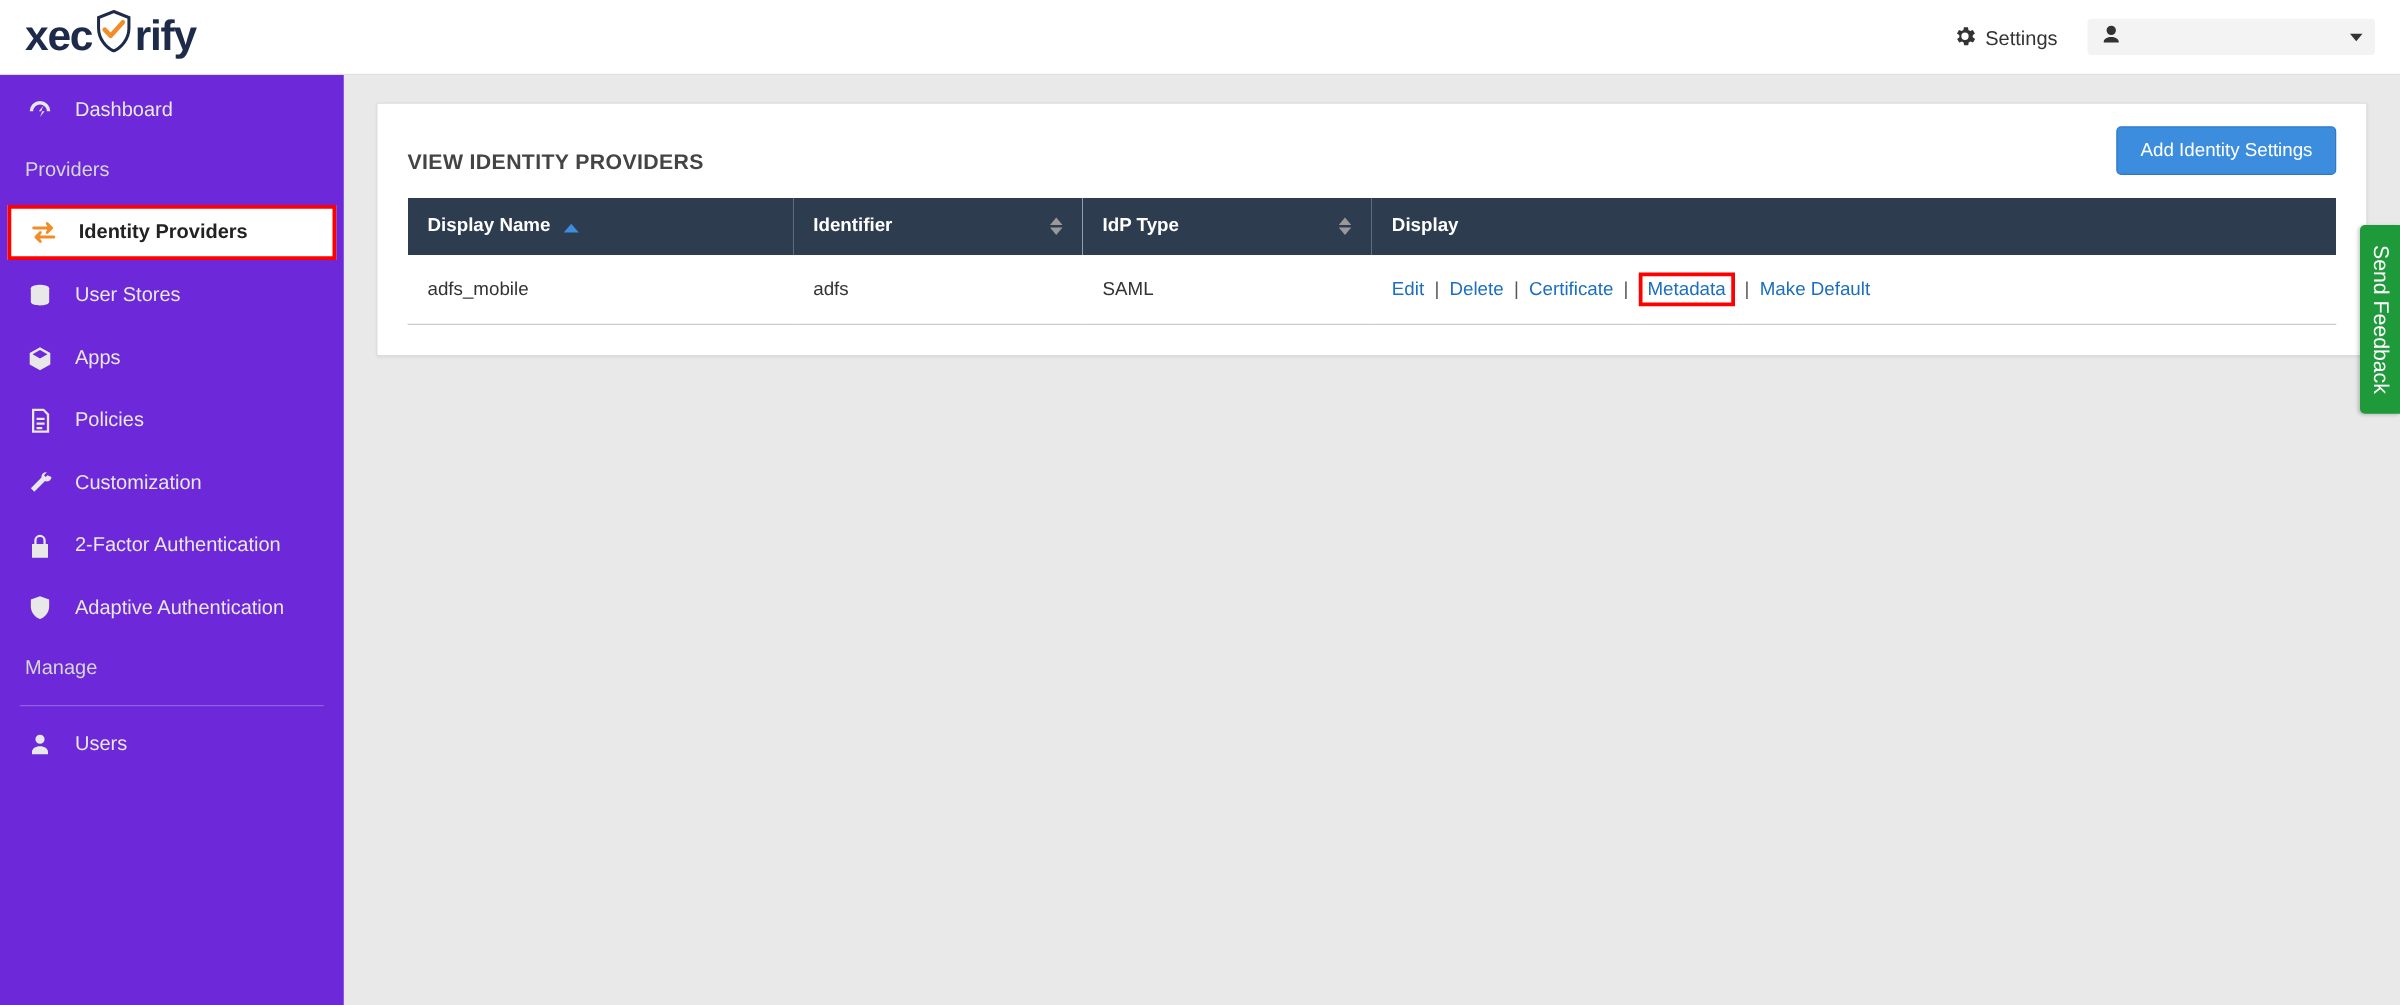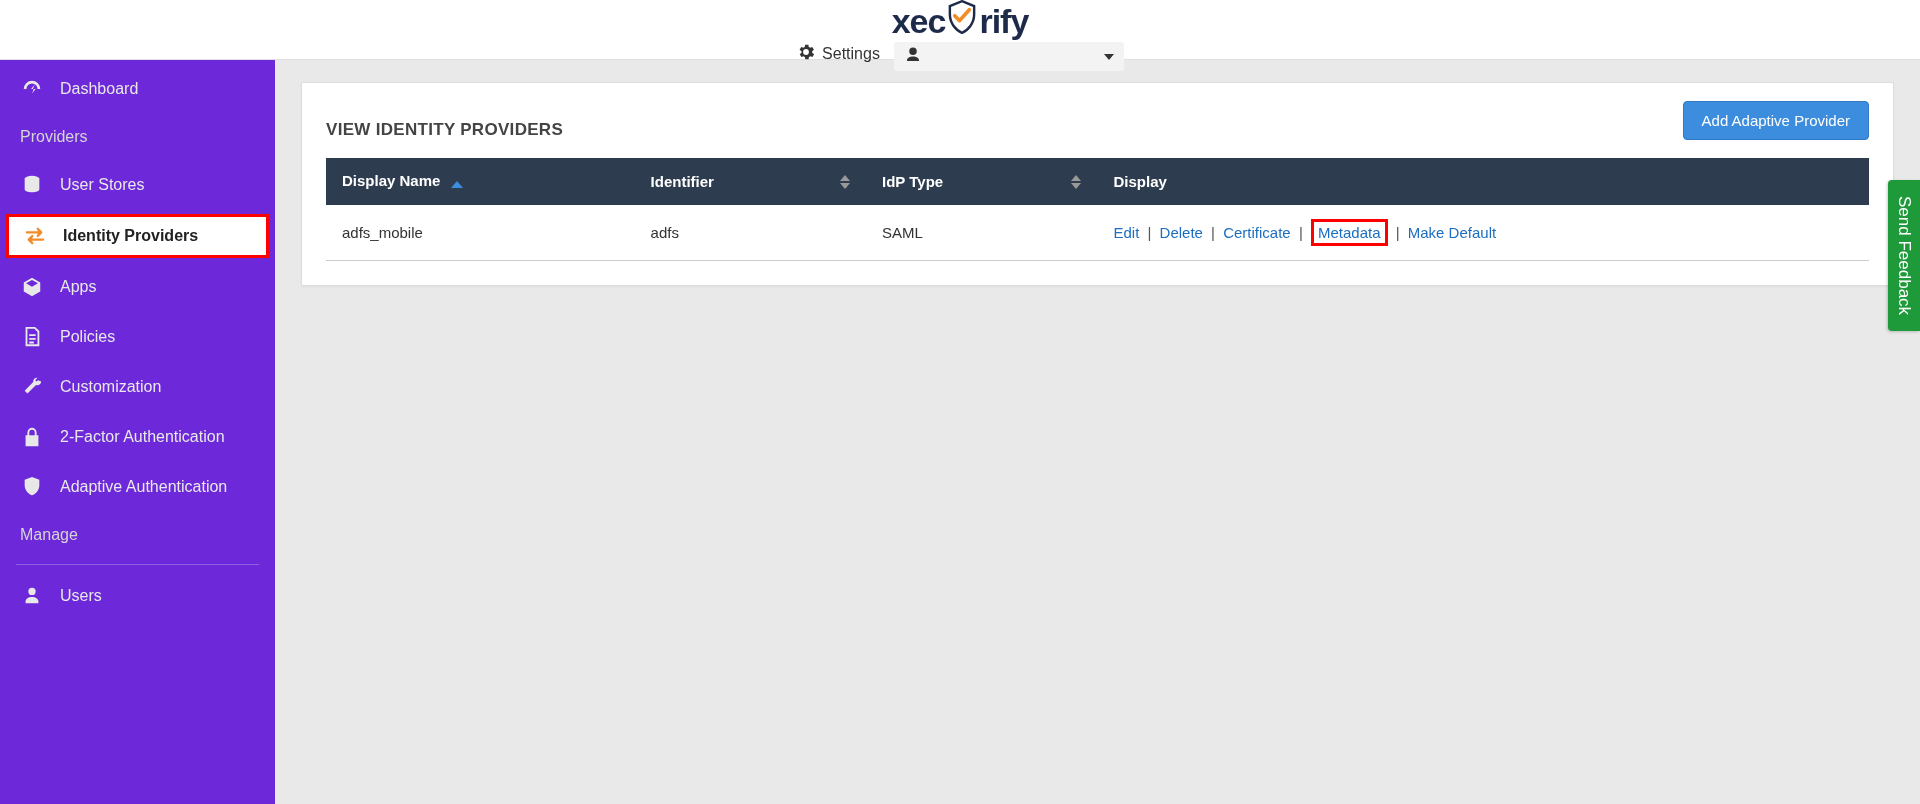--- a/index.html
+++ b/index.html
@@ -1,22 +1,22 @@
 <!DOCTYPE html>
 <html><head>
   <meta charset="utf-8">
   <style>
     * { box-sizing: border-box; margin: 0; padding: 0; }
     body { font-family: Arial, Helvetica, sans-serif; background: #e9e9e9; width: 1920px; height: 804px; overflow: hidden; font-size: 14px; }
     
-    .topbar { height: 60px; background: #fff; border-bottom: 1px solid #e0e0e0; display: flex; align-items: center; justify-content: space-between; padding: 0 20px; position: relative; z-index: 10; flex-direction: column; }
+    .topbar { height: 60px; background: #fff; border-bottom: 1px solid #e0e0e0; display: flex; align-items: center; justify-content: space-between; padding: 16px 20px; position: relative; z-index: 10; }
     .logo { display: flex; align-items: center; }
     .logo-text { font-size: 34px; font-weight: 700; color: #1e2a4a; letter-spacing: -1px; display: flex; align-items: center; }
     .logo-shield { display: inline-block; vertical-align: middle; margin: 0 2px; }
-    .topbar-right { display: flex; align-items: flex-start; gap: 14px; }
+    .topbar-right { display: flex; align-items: flex-end; gap: 24px; }
     .settings-link { display: flex; align-items: center; gap: 6px; color: #333; cursor: pointer; font-size: 16px; }
     .user-badge { display: flex; align-items: center; gap: 6px; background: #f3f3f3; border-radius: 3px; padding: 4px 10px; cursor: pointer; min-width: 230px; }
     .user-name { color: #444; font-size: 15px; flex:1; }
     .caret-down { width: 0; height: 0; border-left: 5px solid transparent; border-right: 5px solid transparent; border-top: 6px solid #333; }
 
     .app-body { display: flex; height: calc(100% - 60px); }
 
     .sidebar { width: 275px; background: #6d28d9; color: #fff; overflow-y: auto; padding-top: 4px; }
     .nav-item { display: flex; align-items: center; gap: 16px; padding: 14px 20px; cursor: pointer; color: #e8e8e8; font-size: 16px; }
     .nav-item.active { background: #fff; color: #222; font-weight: 700; border: 3px solid #ff0000; margin: 4px 6px; padding: 10px 14px; }
@@ -94,43 +94,43 @@
       <span class="nav-icon">
         <svg width="22" height="22" viewBox="0 0 24 24" fill="#e8e8e8">
             <path d="M12 3a9 9 0 00-9 9h3a6 6 0 0112 0h3a9 9 0 00-9-9zm-1 9l4-5-2 5h3l-4 5 2-5z"></path>
           </svg>
       </span>
       <span>Dashboard</span>
     </div>
 
     <div class="nav-section">Providers</div>
 
-    <div class="nav-item">
-      <span class="nav-icon">
-        <svg width="22" height="22" viewBox="0 0 24 24" fill="#e8e8e8">
-            <ellipse cx="12" cy="5" rx="8" ry="3"></ellipse>
-            <path d="M4 5v6c0 1.7 3.6 3 8 3s8-1.3 8-3V5M4 11v6c0 1.7 3.6 3 8 3s8-1.3 8-3v-6"></path>
-          </svg>
-      </span>
-      <span>User Stores</span>
-    </div>
-
     <div class="nav-item active">
       <span class="nav-icon">
         <svg width="22" height="18" viewBox="0 0 24 20" fill="none" stroke="#f28c28" stroke-width="2.5" stroke-linecap="round" stroke-linejoin="round">
           <path d="M3 6h15M15 2l4 4-4 4"></path>
             <path d="M21 14H6M9 10l-4 4 4 4"></path>
         </svg>
       </span>
       <span>Identity Providers</span>
     </div>
 
     <div class="nav-item">
       <span class="nav-icon">
         <svg width="22" height="22" viewBox="0 0 24 24" fill="#e8e8e8">
+            <ellipse cx="12" cy="5" rx="8" ry="3"></ellipse>
+            <path d="M4 5v6c0 1.7 3.6 3 8 3s8-1.3 8-3V5M4 11v6c0 1.7 3.6 3 8 3s8-1.3 8-3v-6"></path>
+          </svg>
+      </span>
+      <span>User Stores</span>
+    </div>
+
+    <div class="nav-item">
+      <span class="nav-icon">
+        <svg width="22" height="22" viewBox="0 0 24 24" fill="#e8e8e8">
             <path d="M12 2L3 7v10l9 5 9-5V7l-9-5zm0 2.3L18.5 8 12 11.7 5.5 8 12 4.3z"></path>
           </svg>
       </span>
       <span>Apps</span>
     </div>
 
     <div class="nav-item">
       <span class="nav-icon">
         <svg width="20" height="22" viewBox="0 0 20 24" fill="none" stroke="#e8e8e8" stroke-width="2">
             <path d="M4 2h9l4 4v15H4z"></path>
@@ -179,21 +179,21 @@
       <span>Users</span>
     </div>
 
 
   </div>
 
   <div class="main">
     <div class="panel">
       <div class="panel-header">
         <div class="panel-title">VIEW IDENTITY PROVIDERS</div>
-        <button class="btn-primary">Add Adaptive Provider</button>
+        <button class="btn-primary">Add Identity Settings</button>
       </div>
       <div class="panel-body">
         <table class="data">
           <thead>
             <tr>
               <th style="width:20%;">
                 <span>Display Name</span>
                 <span class="sort-indicator"><span class="sort-asc"></span></span>
               </th>
               <th style="width:15%;">

